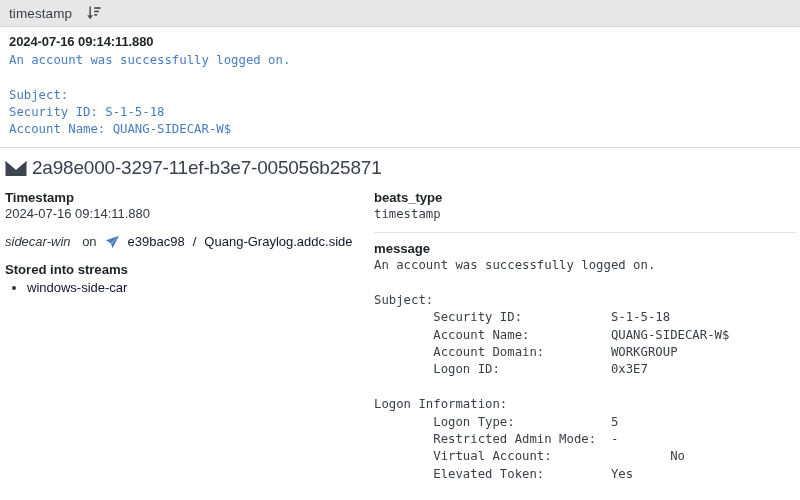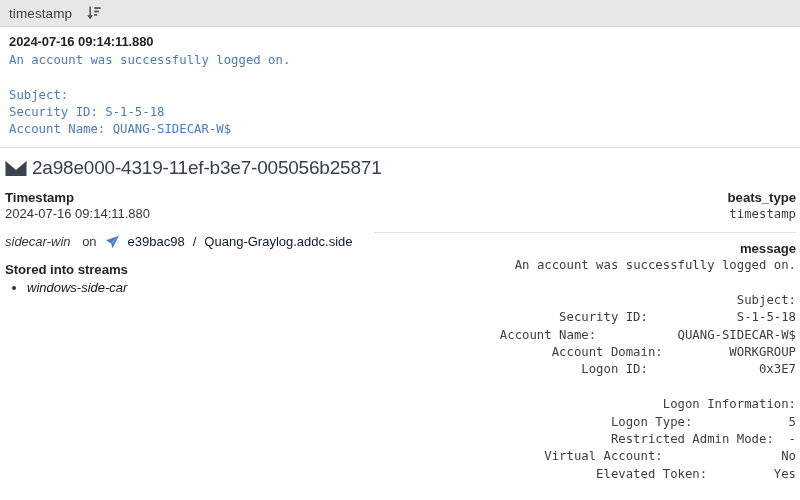--- a/index.html
+++ b/index.html
@@ -77,21 +77,20 @@
   }
   #detail-left {
     width: 374px;
     flex: 0 0 374px;
     padding: 5px 14px 0 5px;
   }
   #detail-right {
     flex: 1 1 auto;
     padding: 5px 4px 0 0;
     min-width: 0;
-    text-align: right;
   }
 
   .meta-block { margin-bottom: 13px; }
   .meta-title {
     font-size: 13.2px;
     font-weight: bold;
     color: #1f2328;
     letter-spacing: -0.05px;
     margin-bottom: 1px;
   }
@@ -114,21 +113,20 @@
     display: inline-flex;
     align-items: center;
     margin: 0 4px 0 4px;
     flex: 0 0 auto;
   }
 
   #streams-list {
     margin: 2px 0 4px 0;
     padding-left: 22px;
     list-style: disc;
-    font-style: italic;
   }
   #streams-list li { font-size: 13px; line-height: 18px; }
   #streams-list li::marker { color: #33383f; }
 
   
   .field-block { padding-bottom: 8px; }
   .field-sep {
     border-top: 1px solid #e2e2e2;
     margin: 0 0 8px 0;
   }
@@ -174,21 +172,21 @@
 </div>
 
 <div id="message-id-row">
   <span class="envelope-icon">
     <svg width="22" height="17" viewBox="0 0 22 17" aria-hidden="true">
       <path d="M0.5 1 h21 v15 h-21 z" fill="#3c4450"></path>
       <path d="M0.5 1 L11 10 L21.5 1 z" fill="#ffffff"></path>
       <path d="M0.5 1.6 L11 10.6 L21.5 1.6 L21.5 3.2 L11 12.2 L0.5 3.2 z" fill="#3c4450"></path>
     </svg>
   </span>
-  <span id="message-id-text">2a98e000-4319-11ef-b3e7-005056b25871</span>
+  <span id="message-id-text">2a98e000-3297-11ef-b3e7-005056b25871</span>
 </div>
 
 <div id="detail-body">
 
   <div id="detail-left">
 
     <div class="meta-block">
       <div class="meta-title">Timestamp</div>
       <div class="meta-value">2024-07-16 09:14:11.880</div>
     </div>

